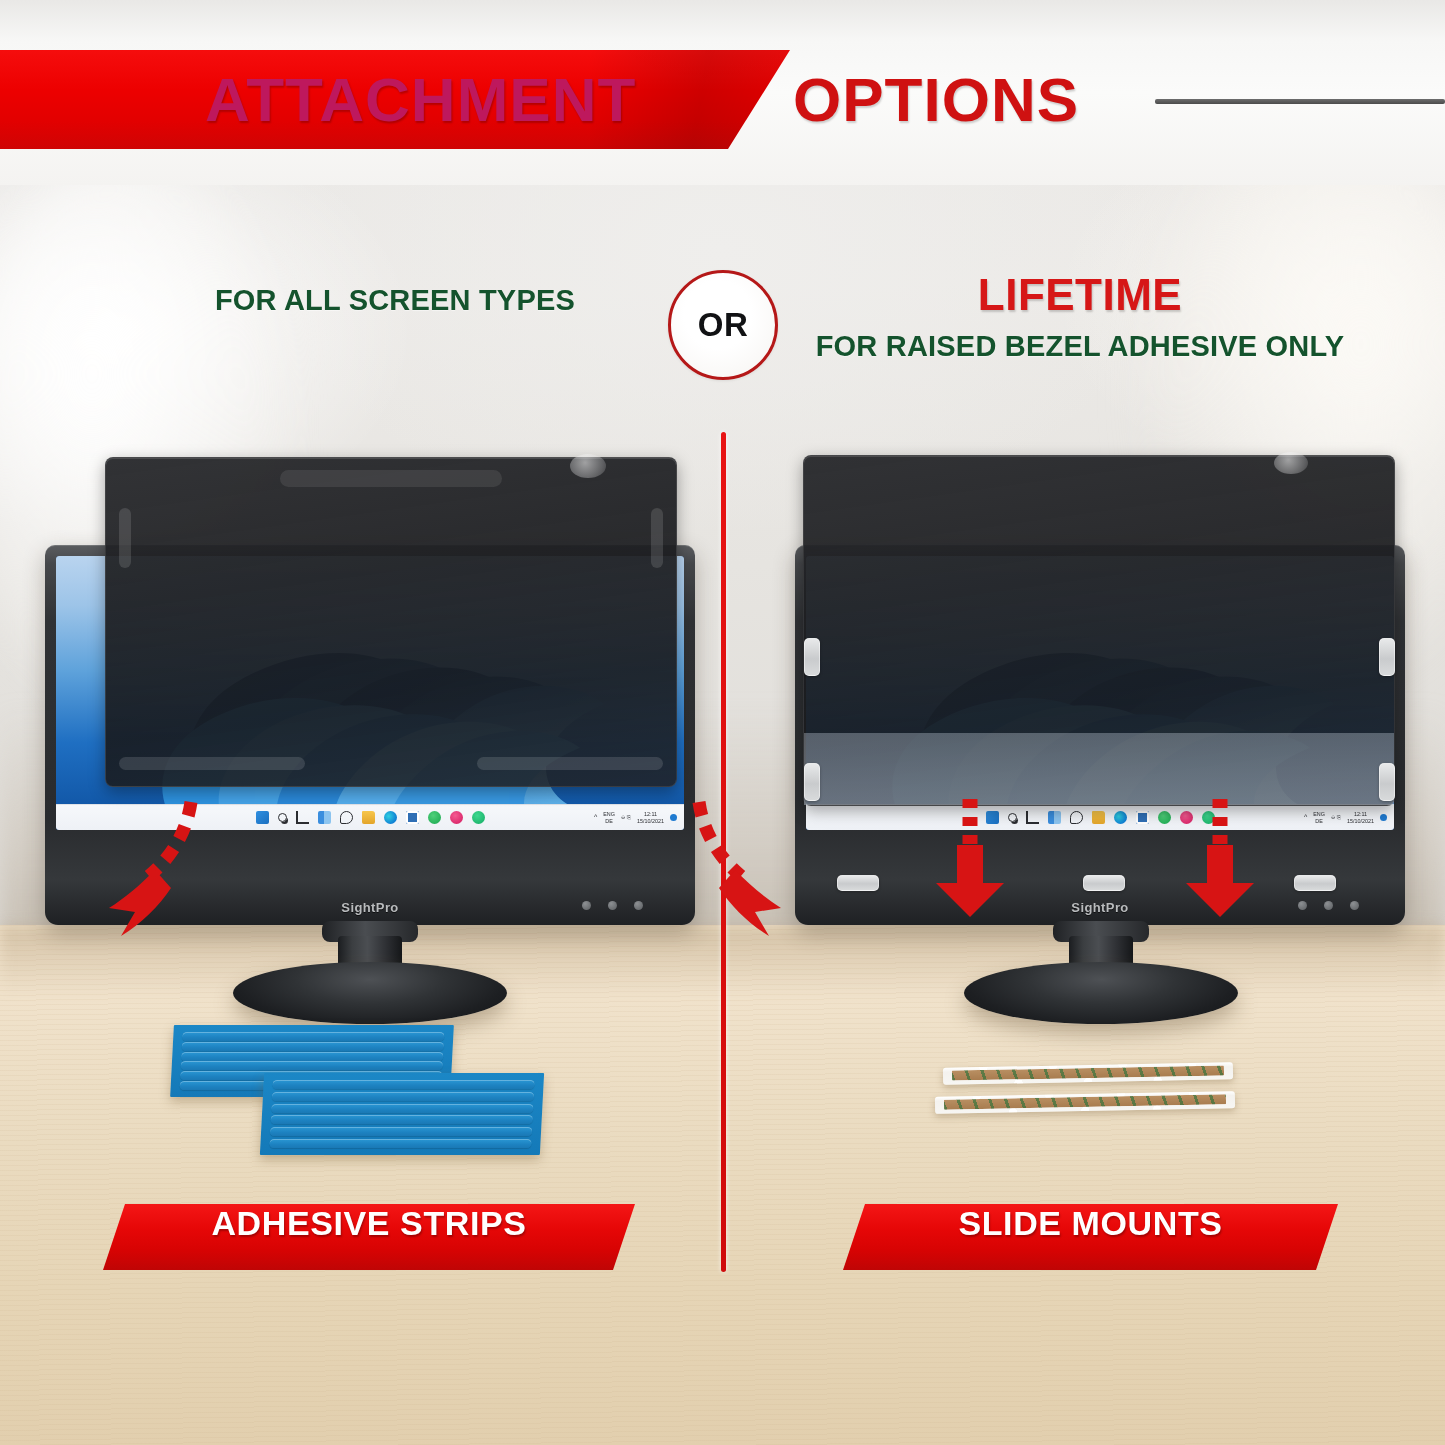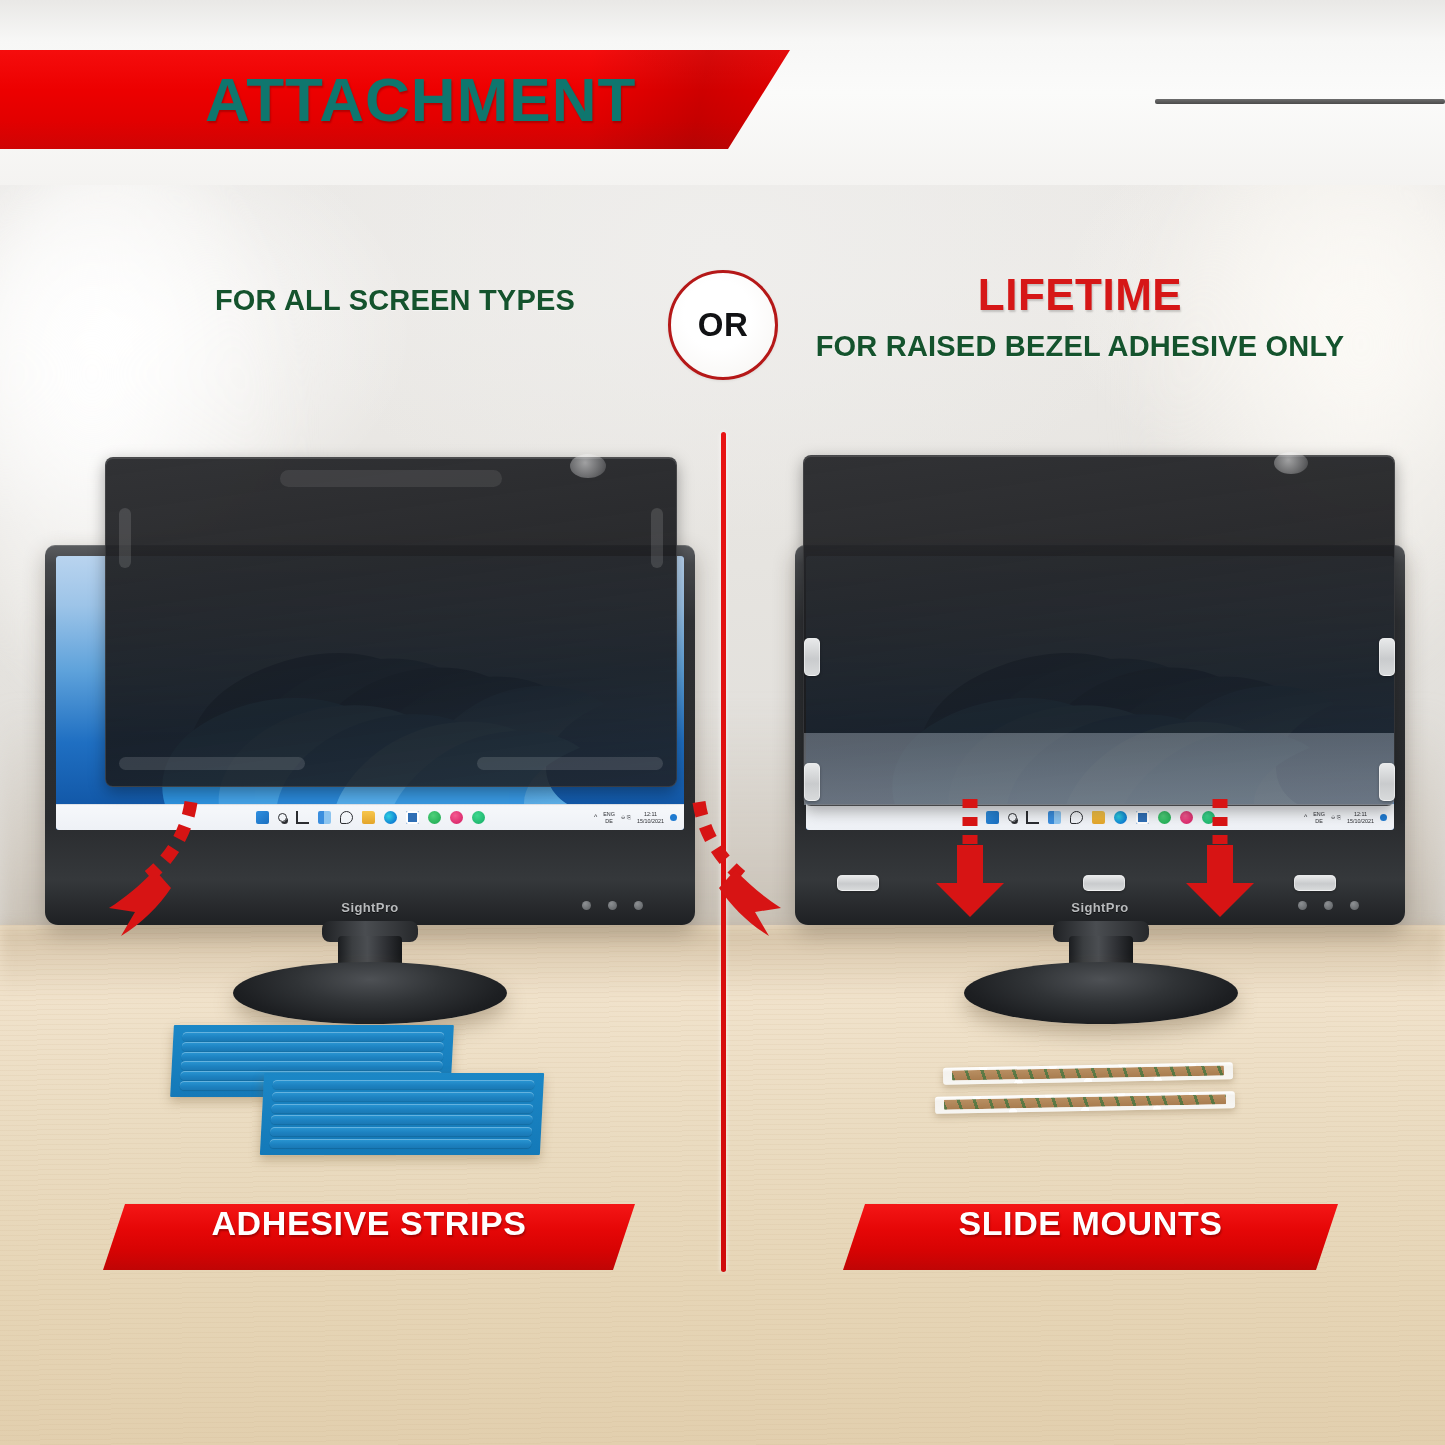--- a/index.html
+++ b/index.html
@@ -59,21 +59,21 @@
     clip-path: polygon(0 0, 790px 0, 728px 99px, 0 99px);
     box-shadow:0 2px 5px rgba(0,0,0,.28);
   }
   .hdr-banner:after{
     content:""; position:absolute; right:0; top:0; width:200px; height:100%;
     background:linear-gradient(100deg, rgba(255,255,255,0) 0%, rgba(0,0,0,.13) 55%, rgba(0,0,0,.05) 100%);
     clip-path: polygon(0 0, 200px 0, 138px 99px, 0 99px);
   }
   .hdr-banner-text {
     position:absolute; left:205px; top:50px; height:114px; line-height:99px;
-    font-size:62px; font-weight:bold; color:#0f766e; letter-spacing:1px;
+    font-size:62px; font-weight:bold; color:#be185d; letter-spacing:1px;
     text-shadow:1px 2px 2px rgba(0,0,0,.22);
     white-space:nowrap; z-index:3;
   }
   .hdr-options {
     position:absolute; left:793px; top:50px; height:99px; line-height:99px;
     font-size:62px; font-weight:bold; color:#cf1111; letter-spacing:1px;
     text-shadow:1px 2px 2px rgba(0,0,0,.18);
     white-space:nowrap;
   }
   .hdr-rule {
@@ -275,20 +275,21 @@
   <div class="bg-wall">
     <div class="bg-blur-l"></div>
     <div class="bg-blur-r"></div>
   </div>
   <div class="bg-desk"></div>
 
   <div class="header">
     <div class="hdr-white"></div>
     <div class="hdr-banner"></div>
     <div class="hdr-banner-text">ATTACHMENT</div>
+    <div class="hdr-options">OPTIONS</div>
     <div class="hdr-rule"></div>
   </div>
 
   <div class="sec-head" id="sec-left">
     <div class="t2">FOR ALL SCREEN TYPES</div>
   </div>
 
   <div class="or-badge">
     <span>OR</span>
   </div>

